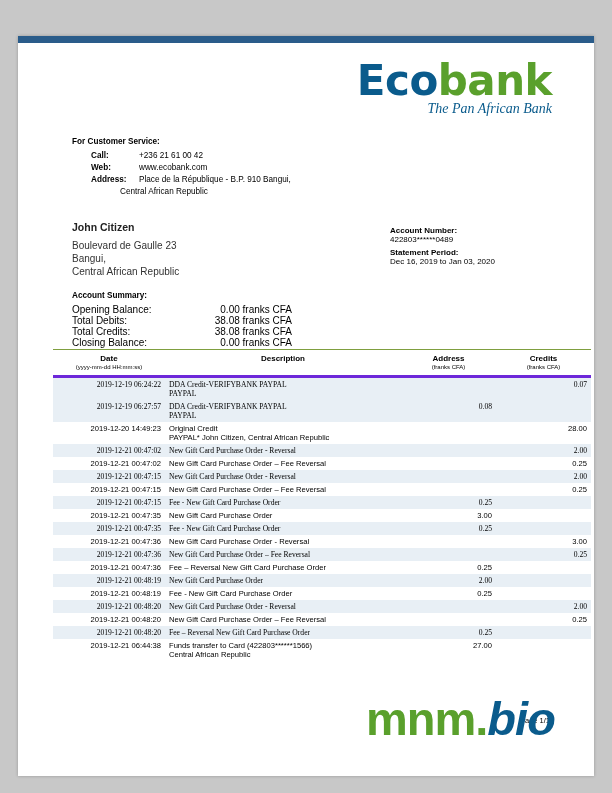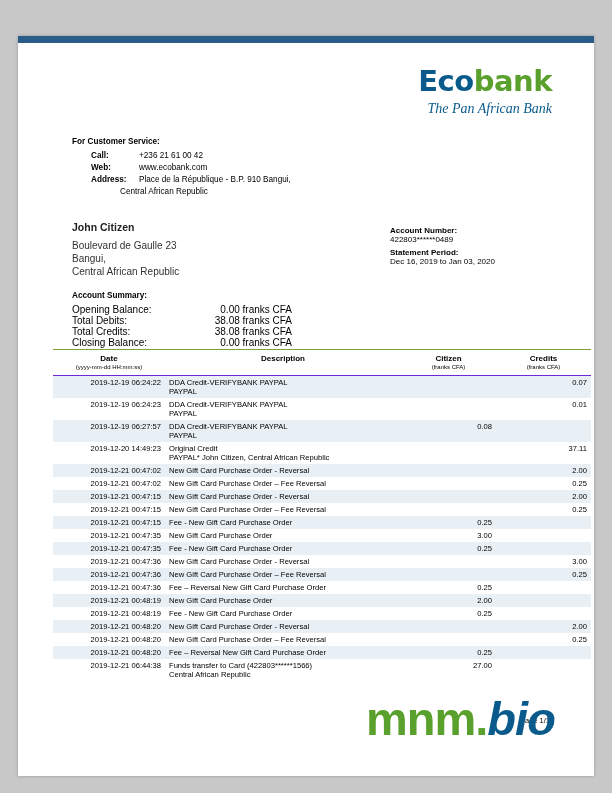--- a/index.html
+++ b/index.html
@@ -31,21 +31,21 @@
   }
   
   .logo-block {
     position: absolute;
     right: 42px;
     top: 26px;
     text-align: right;
   }
   .logo-main {
     font-family: "DejaVu Sans", sans-serif;
-    font-size: 29px;
+    font-size: 42px;
     font-weight: bold;
     color: #0a5b8c;
     letter-spacing: -0.5px;
     line-height: 38px;
     white-space: nowrap;
   }
   .logo-main .grn { color: #5aa02c; }
   .logo-sub {
     font-family: "Liberation Serif", serif;
     font-style: italic;
@@ -142,21 +142,21 @@
     top: 313px;
     width: 506px;
   }
   table.stmt {
     border-collapse: collapse;
     width: 506px;
     table-layout: fixed;
   }
   table.stmt thead th {
     border-top: 1px solid #7f9f3f;
-    border-bottom: 1px solid #6d28d9;
+    border-bottom: 3px solid #6d28d9;
     background: #ffffff;
     font-size: 8px;
     font-weight: bold;
     padding: 4px 4px 5px 4px;
     vertical-align: top;
   }
   th.c-date { width: 104px; text-align: center; }
   th.c-desc { width: 228px; text-align: center; }
   th.c-deb  { width: 87px; text-align: center; }
   th.c-cre  { width: 87px; text-align: center; }
@@ -165,21 +165,21 @@
     font-size: 6px;
     font-weight: normal;
     margin-top: 1px;
   }
   table.stmt tbody td {
     font-size: 7.6px;
     padding: 2px 4px 2px 4px;
     vertical-align: top;
     color: #000;
   }
-  tbody tr.alt td { background: #e8eff5; }
+  tbody tr.alt td { background: #e8eff5; font-family: Liberation Serif, serif; }
   td.d-date { text-align: right; padding-right: 6px; }
   td.d-desc { text-align: left; padding-left: 6px; }
   td.d-deb  { text-align: right; padding-right: 8px; }
   td.d-cre  { text-align: right; padding-right: 6px; }
   .desc2 { display: block; }
   
   .page-num {
     position: absolute;
     right: 44px;
     top: 648px;
@@ -266,53 +266,47 @@
         <tr>
           <th class="c-date">
             <span>Date</span>
             <span class="sub">(yyyy-mm-dd HH:mm:ss)</span>
           </th>
           <th class="c-desc">
             <span>Description</span>
             <span class="sub">&nbsp;</span>
           </th>
           <th class="c-deb">
-            <span>Citizen</span>
+            <span>Address</span>
             <span class="sub">(franks CFA)</span>
           </th>
           <th class="c-cre">
             <span>Credits</span>
             <span class="sub">(franks CFA)</span>
           </th>
         </tr>
       </thead>
       <tbody id="tbody">
           <tr class="alt">
             <td class="d-date">2019-12-19 06:24:22</td>
             <td class="d-desc"><span>DDA Credit-VERIFYBANK PAYPAL</span><span class="desc2">PAYPAL</span></td>
             <td class="d-deb"></td>
             <td class="d-cre">0.07</td>
           </tr>
-          <tr>
-            <td class="d-date">2019-12-19 06:24:23</td>
-            <td class="d-desc"><span>DDA Credit-VERIFYBANK PAYPAL</span><span class="desc2">PAYPAL</span></td>
-            <td class="d-deb"></td>
-            <td class="d-cre">0.01</td>
-          </tr>
           <tr class="alt">
             <td class="d-date">2019-12-19 06:27:57</td>
             <td class="d-desc"><span>DDA Credit-VERIFYBANK PAYPAL</span><span class="desc2">PAYPAL</span></td>
             <td class="d-deb">0.08</td>
             <td class="d-cre"></td>
           </tr>
           <tr>
             <td class="d-date">2019-12-20 14:49:23</td>
             <td class="d-desc"><span>Original Credit</span><span class="desc2">PAYPAL* John Citizen, Central African Republic</span></td>
             <td class="d-deb"></td>
-            <td class="d-cre">37.11</td>
+            <td class="d-cre">28.00</td>
           </tr>
           <tr class="alt">
             <td class="d-date">2019-12-21 00:47:02</td>
             <td class="d-desc"><span>New Gift Card Purchase Order - Reversal</span></td>
             <td class="d-deb"></td>
             <td class="d-cre">2.00</td>
           </tr>
           <tr>
             <td class="d-date">2019-12-21 00:47:02</td>
             <td class="d-desc"><span>New Gift Card Purchase Order – Fee Reversal</span></td>

